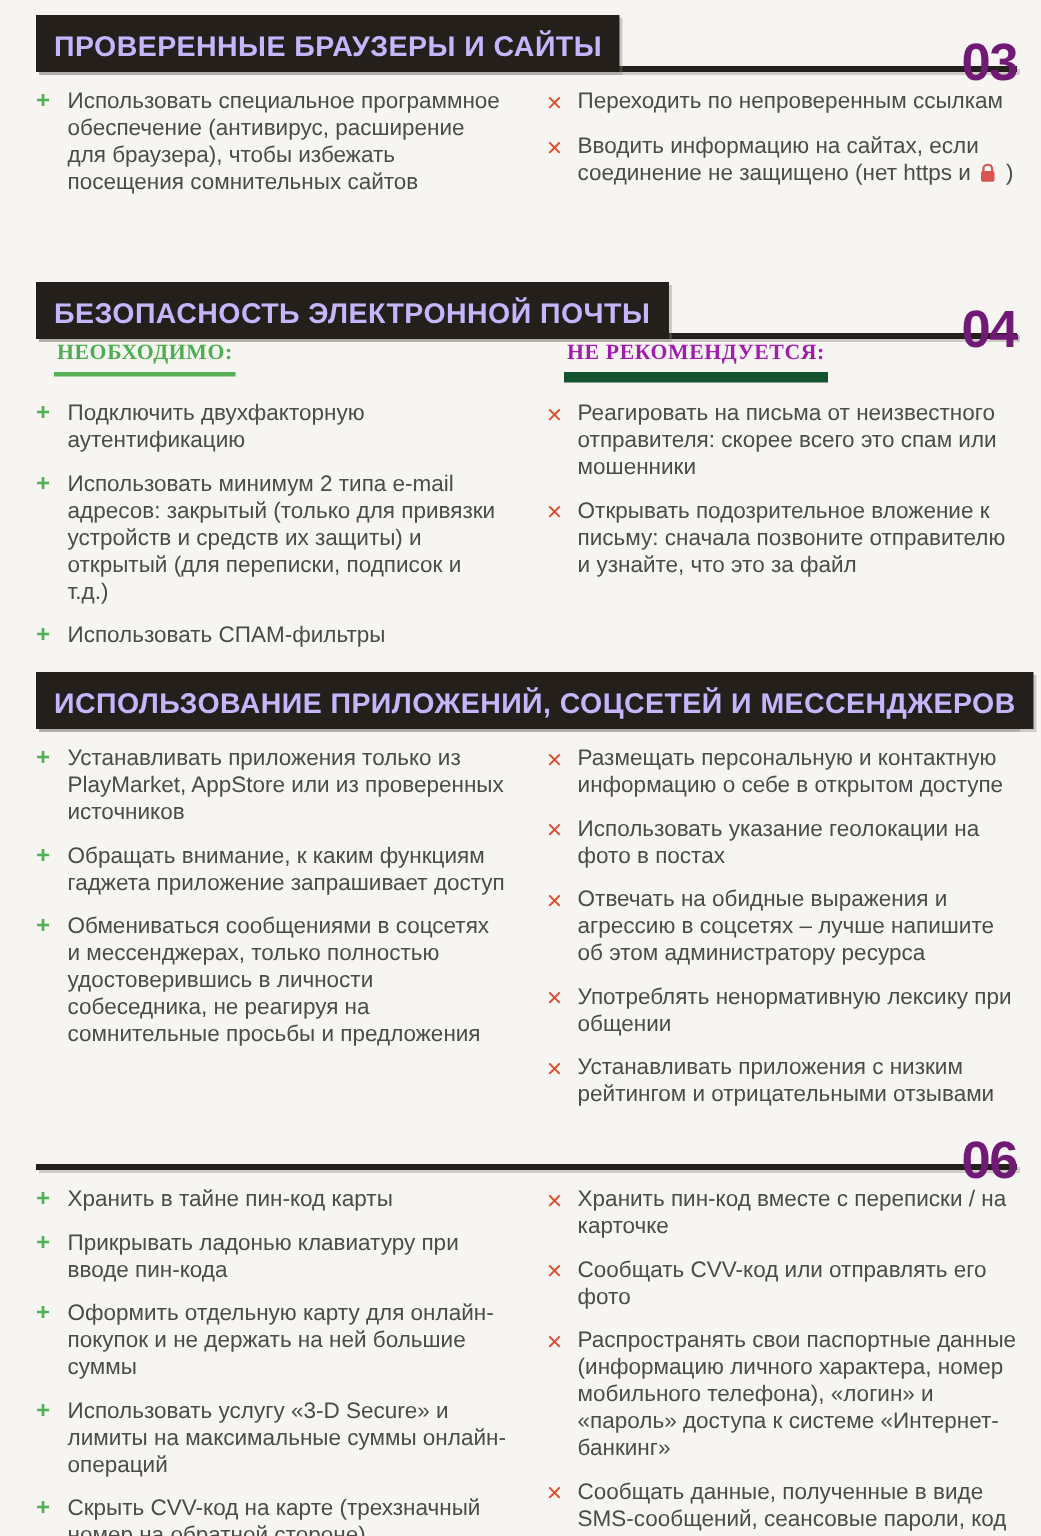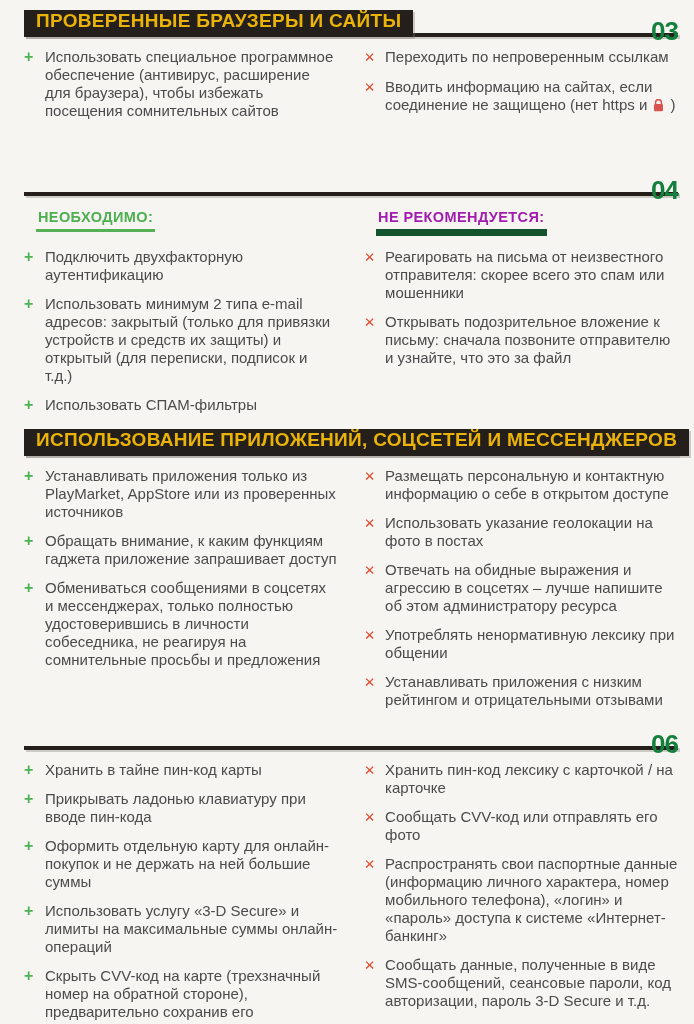--- a/index.html
+++ b/index.html
@@ -16,35 +16,35 @@
   section { margin-top:12px; }
   section:nth-of-type(1){ margin-top:2px; }
   section:nth-of-type(2){ margin-top:46px; }
   section:nth-of-type(3){ margin-top:4px; }
   section:nth-of-type(4){ margin-top:11px; }
 
   .sec-header { position:relative; display:flex; align-items:flex-end; }
   .hline { position:absolute; left:0; right:0; bottom:0; height:4px; background:#241f1b; box-shadow:2px 2px 0 rgba(130,124,116,.35); }
   .bar {
     position:relative; z-index:1;
-    background:#241f1b; color:#eab308;
+    background:#241f1b; color:#c4b5fd;
     font-size:19px; font-weight:700; letter-spacing:.3px;
-    padding:0 12px 5px 12px;
+    padding:11px 12px 5px 12px;
     box-shadow:2px 2px 0 rgba(130,124,116,.35);
     white-space:nowrap;
   }
   .num {
     position:relative; z-index:1;
     margin-left:auto; padding-left:5px;
-    font-size:26px; font-weight:700; letter-spacing:-1px;
-    color:#15803d; line-height:26px; margin-bottom:-7px;
+    font-size:35px; font-weight:700; letter-spacing:-1px;
+    color:#701a75; line-height:26px; margin-bottom:-7px;
   }
 
   
-  .col-labels { display:flex; gap:4%; margin:12px 0 12px; }
+  .col-labels { display:flex; gap:4%; margin:0 0 12px;font-family:Liberation Serif, serif; }
   .col-labels > div { flex:0 0 48%; }
   .col-label {
     display:inline-block; font-size:14.5px; font-weight:700; letter-spacing:.4px;
     padding:0 2px 4px 2px; margin-left:12px;
   }
   .do-lab   { color:#4caf50; border-bottom:3px solid #56b056; }
   .dont-lab { color:#a21caf; border-bottom:7px solid #14532d; }
 
   
   .cols { display:flex; gap:4%; margin-top:11px; }
@@ -88,20 +88,23 @@
                     <path d="M2.6 5.2V3.6a2.9 2.9 0 0 1 5.8 0v1.6" fill="none" stroke="#d9534f" stroke-width="1.5"></path>
                     <rect x="1" y="5" width="9" height="7.2" rx="1.3" fill="#d9534f"></rect>
                   </svg></span> )</span>
             </div>
           </div>
     </div>
   </section>
       <section>
     <div class="sec-header">
       <div class="hline"></div>
+      <div class="bar">
+        <span>БЕЗОПАСНОСТЬ ЭЛЕКТРОННОЙ ПОЧТЫ</span>
+      </div>
       <div class="num">04</div>
     </div>
     <div class="col-labels">
       <div><span class="col-label do-lab">НЕОБХОДИМО:</span></div>
       <div><span class="col-label dont-lab">НЕ РЕКОМЕНДУЕТСЯ:</span></div>
     </div>
     <div class="cols">
       <div class="col">
             <div class="item">
               <span class="mark plus">+</span>
@@ -201,21 +204,21 @@
               <span class="txt">Использовать услугу «3-D Secure» и лимиты на максимальные суммы онлайн-операций</span>
             </div>
             <div class="item">
               <span class="mark plus">+</span>
               <span class="txt">Скрыть CVV-код на карте (трехзначный номер на обратной стороне), предварительно сохранив его</span>
             </div>
           </div>
       <div class="col">
             <div class="item">
               <span class="mark cross">✕</span>
-              <span class="txt">Хранить пин-код лексику с карточкой / на карточке</span>
+              <span class="txt">Хранить пин-код вместе с переписки / на карточке</span>
             </div>
             <div class="item">
               <span class="mark cross">✕</span>
               <span class="txt">Сообщать CVV-код или отправлять его фото</span>
             </div>
             <div class="item">
               <span class="mark cross">✕</span>
               <span class="txt">Распространять свои паспортные данные (информацию личного характера, номер мобильного телефона), «логин» и «пароль» доступа к системе «Интернет-банкинг»</span>
             </div>
             <div class="item">

